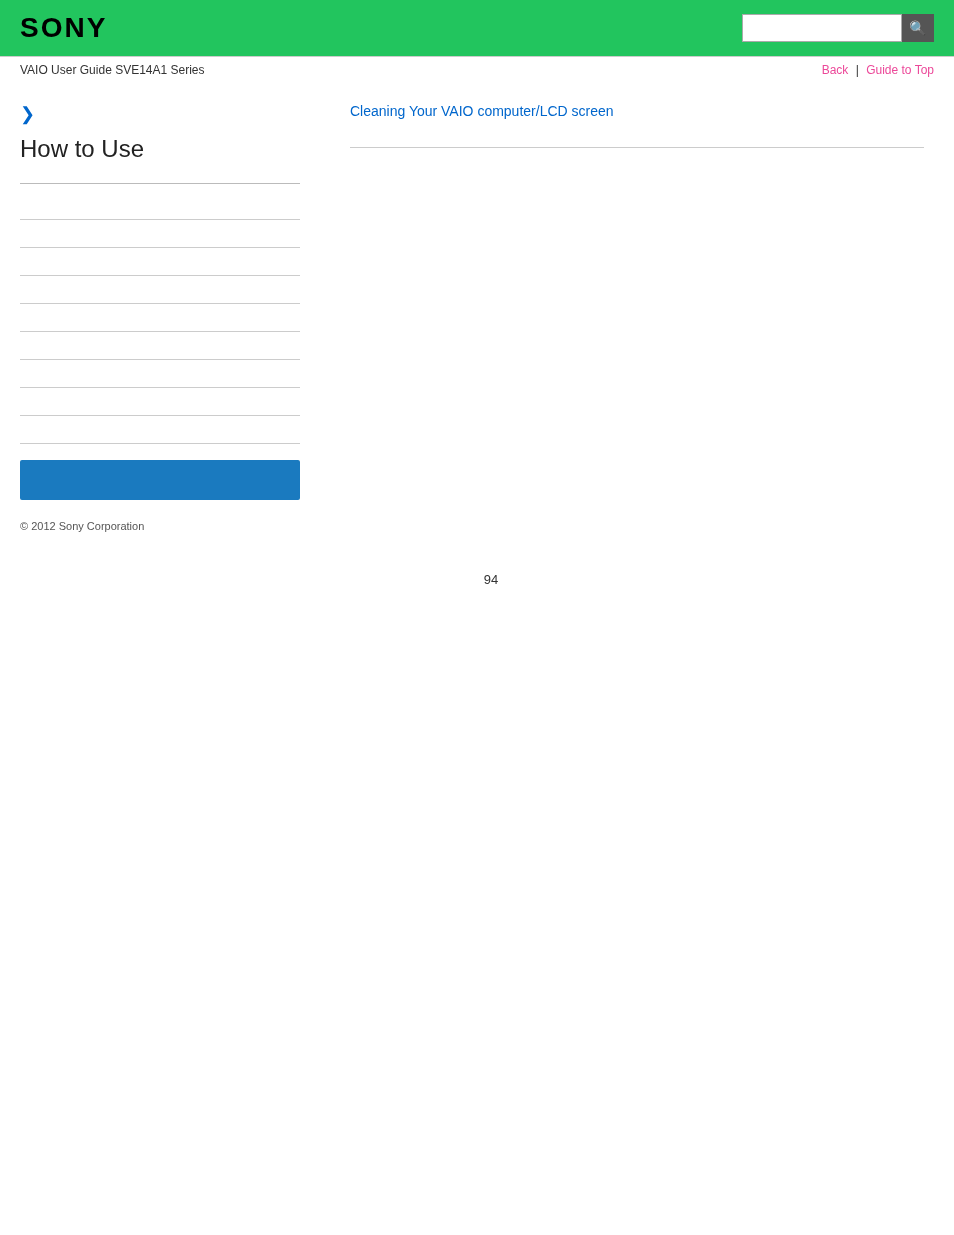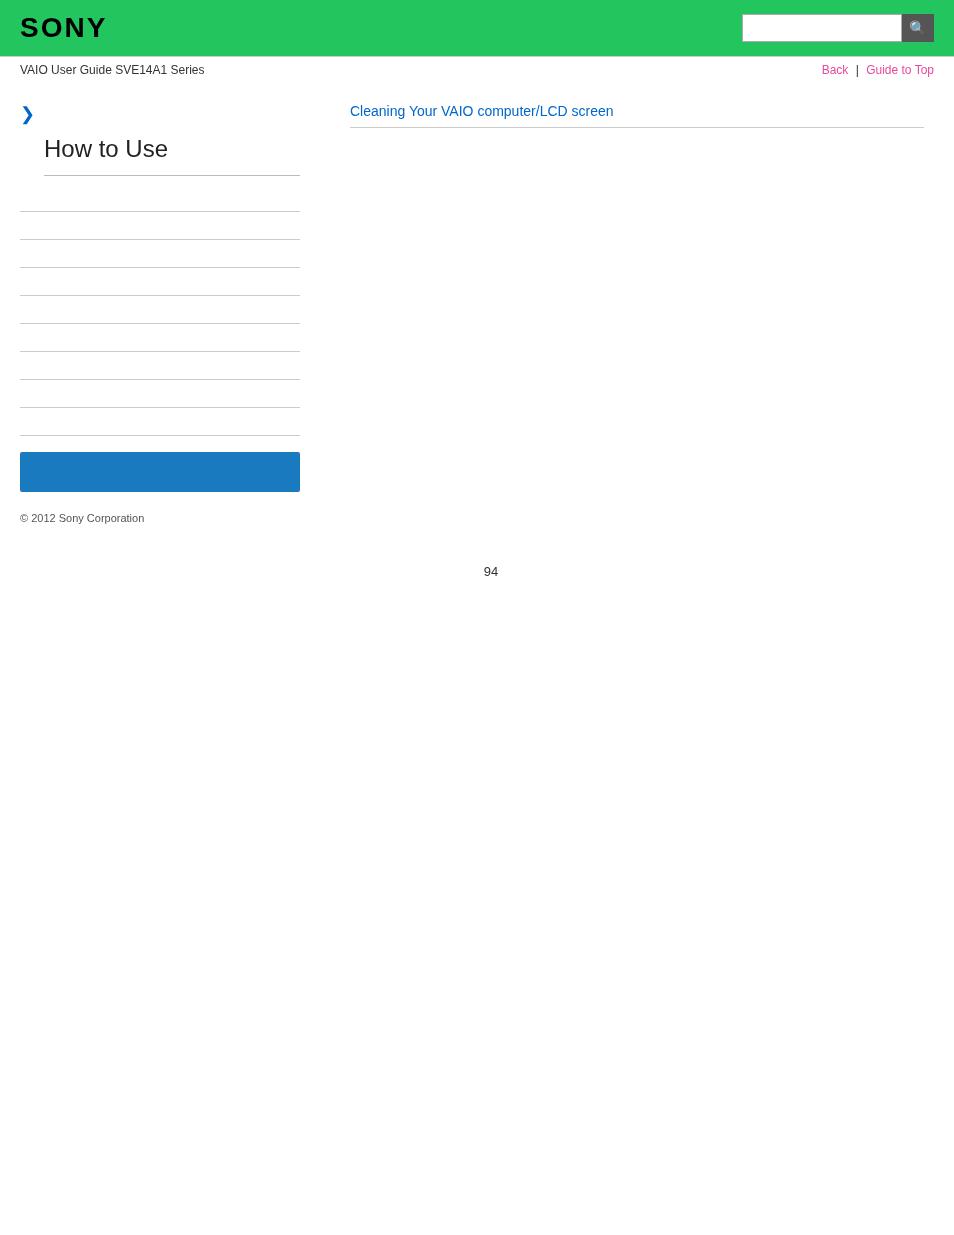--- a/index.html
+++ b/index.html
@@ -101,23 +101,22 @@
       font-size: 18px;
       margin-bottom: 10px;
       display: block;
     }
 
     .sidebar-title {
       font-size: 24px;
       font-weight: normal;
       color: #222;
       margin-bottom: 8px;
-      padding-bottom: 12px;
+      padding-bottom: 20px;
       border-bottom: 1px solid #bbb;
-      margin-left: 24px;
     }
 
     .sidebar-nav {
       list-style: none;
       margin-top: 4px;
     }
 
     .sidebar-nav li {
       border-bottom: 1px solid #ccc;
       padding: 10px 0 4px 0;
@@ -148,20 +147,21 @@
     }
 
     
     .content-area {
       flex: 1;
       padding: 20px 30px;
     }
 
     .content-topic {
       margin-bottom: 20px;
+      padding-bottom: 20px;
       border-bottom: 1px solid #ccc;
     }
 
     .topic-title {
       color: #0066cc;
       font-size: 14px;
       text-decoration: none;
       display: block;
       margin-bottom: 8px;
     }

